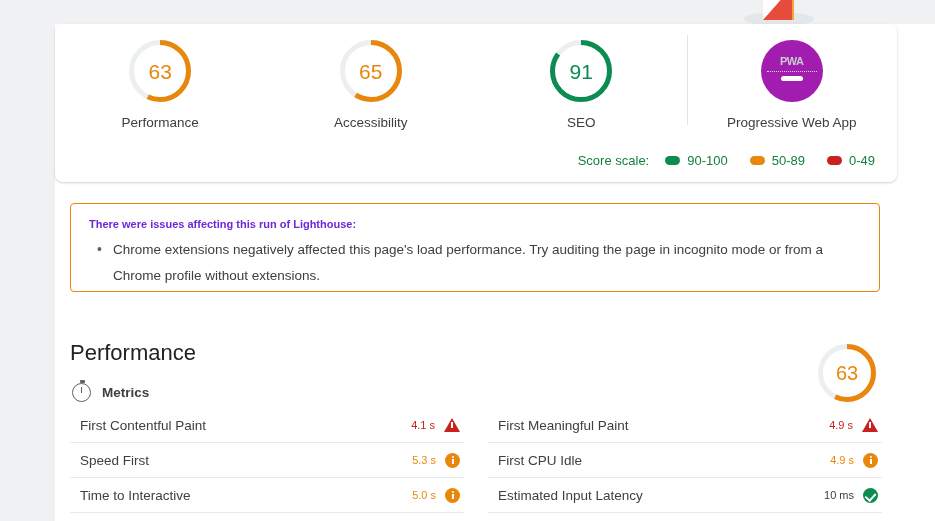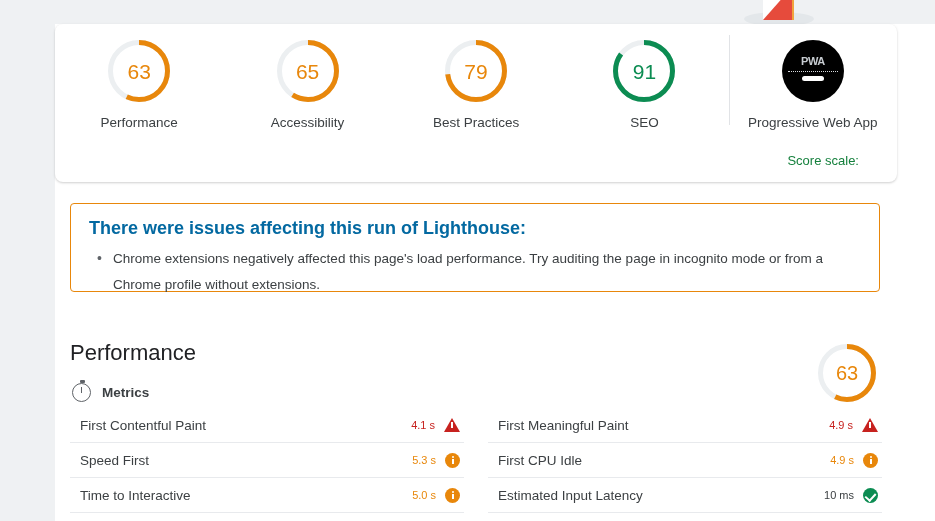--- a/index.html
+++ b/index.html
@@ -70,21 +70,21 @@
     align-items: center; justify-content: center;
     font-size: 21px; line-height: 1;
   }
   .gauge-label {
     margin-top: 13px; font-size: 13.5px; color: #3c4043; white-space: nowrap;
   }
 
   
   .pwa-badge {
     position: relative; width: 62px; height: 62px;
-    border-radius: 50%; background: #000000;
+    border-radius: 50%; background: #a21caf;
   }
   .pwa-text {
     position: absolute; left: 0; right: 0; top: 15px; text-align: center;
     font-size: 11px; font-weight: bold; color: #c7ccd1; letter-spacing: -0.5px;
   }
   .pwa-dotline {
     position: absolute; left: 6px; right: 6px; top: 31px;
     border-top: 1px dotted #d7dade;
   }
   .pwa-dash {
@@ -107,21 +107,21 @@
   .pill.orange { background: #e8870b; }
   .pill.red { background: #c7221f; }
 
   
   .warn-box {
     position: absolute; left: 70px; top: 203px; width: 810px; height: 89px;
     border: 1px solid #e8870b; border-radius: 4px; background: #fff;
     padding: 14px 18px 0 18px;
   }
   .warn-title {
-    font-size: 18px; font-weight: bold; color: #0369a1; margin-bottom: 7px;
+    font-size: 11px; font-weight: bold; color: #6d28d9; margin-bottom: 7px;
   }
   .warn-list { list-style: none; }
   .warn-list li {
     position: relative; padding-left: 24px;
     font-size: 13.5px; line-height: 26px; color: #3c4043;
   }
   .warn-list li::before {
     content: "•"; position: absolute; left: 8px; top: -1px;
     color: #5f6368; font-size: 14px;
   }
@@ -235,48 +235,52 @@
               <circle cx="31" cy="31" r="28.5" fill="none" stroke="#e8870b" stroke-width="5" stroke-dasharray="105.65176094022473 73.41902031439346" stroke-linecap="butt"></circle>
             </svg>
             <div class="gauge-num" style="color:#e8870b">65</div>
           </div>
           <div class="gauge-label">Accessibility</div>
         </div>
         <div class="gauge-cell">
           <div class="gauge">
             <svg width="62" height="62">
               <circle cx="31" cy="31" r="28.5" fill="none" stroke="#eceff1" stroke-width="5"></circle>
-              <circle cx="31" cy="31" r="28.5" fill="none" stroke="#e8870b" stroke-width="5" stroke-dasharray="130.72167031587128 48.34911093874692" stroke-linecap="butt"></circle>
-            </svg>
-            <div class="gauge-num" style="color:#e8870b">79</div>
-          </div>
-          <div class="gauge-label">Best Practices</div>
-        </div>
-        <div class="gauge-cell">
-          <div class="gauge">
-            <svg width="62" height="62">
-              <circle cx="31" cy="31" r="28.5" fill="none" stroke="#eceff1" stroke-width="5"></circle>
               <circle cx="31" cy="31" r="28.5" fill="none" stroke="#0c8c52" stroke-width="5" stroke-dasharray="152.21016406642548 26.86061718819272" stroke-linecap="butt"></circle>
             </svg>
             <div class="gauge-num" style="color:#0c8c52">91</div>
           </div>
           <div class="gauge-label">SEO</div>
         </div>
         <div class="gauge-cell pwa-cell">
           <div class="pwa-badge">
             <div class="pwa-text">PWA</div>
             <div class="pwa-dotline"></div>
             <div class="pwa-dash"></div>
           </div>
           <div class="gauge-label">Progressive Web App</div>
         </div>
       </div>
 
     <div class="score-scale">
       <span class="scale-title">Score scale:</span>
+      <div id="scale-items" style="display:flex;align-items:center;">
+          <div class="scale-item">
+            <span class="pill green"></span>
+            <span>90-100</span>
+          </div>
+          <div class="scale-item">
+            <span class="pill orange"></span>
+            <span>50-89</span>
+          </div>
+          <div class="scale-item">
+            <span class="pill red"></span>
+            <span>0-49</span>
+          </div>
+        </div>
     </div>
   </div>
 
   <div class="warn-box">
     <div class="warn-title">There were issues affecting this run of Lighthouse:</div>
     <ul class="warn-list" id="warn-list">
         <li>Chrome extensions negatively affected this page's load performance. Try auditing the page in incognito mode or from a Chrome profile without extensions.</li>
       </ul>
   </div>
 

